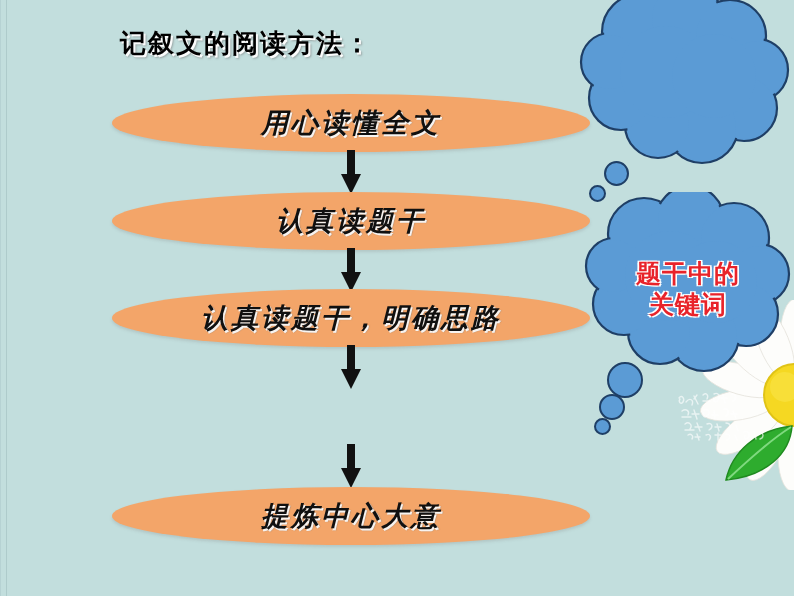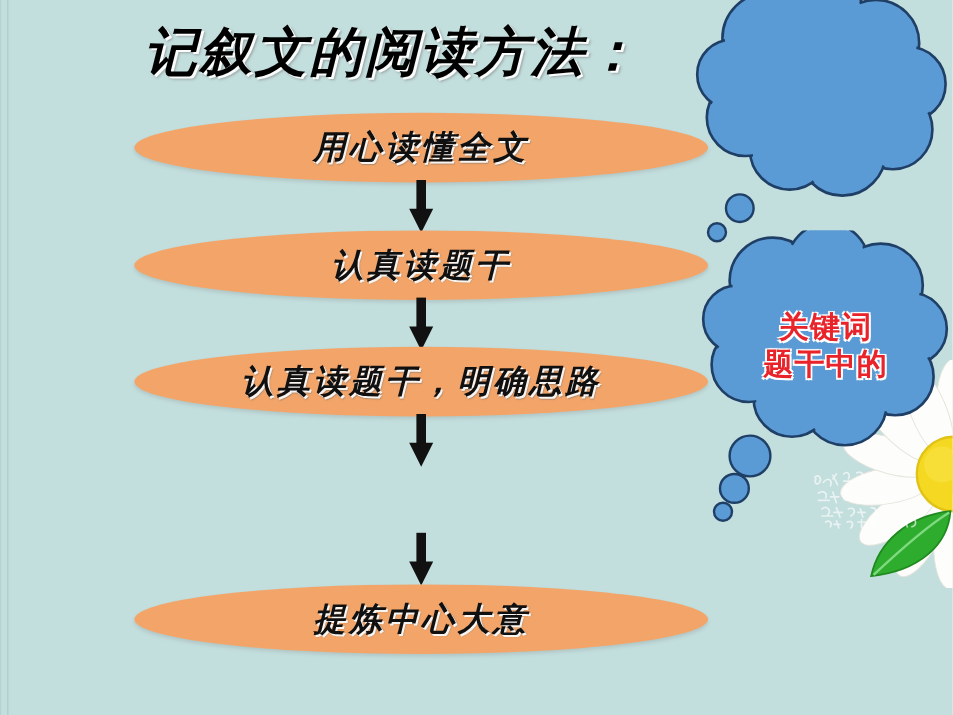--- a/index.html
+++ b/index.html
@@ -40,23 +40,22 @@
   }
 
   
   #title {
     position: absolute;
     left: 120px;
     top: 16px;
     width: 420px;
     height: 56px;
     font-family: "Liberation Serif", "DejaVu Serif", serif;
-    font-size: 44px;
+    font-size: 26px;
     font-weight: 700;
-    font-style: italic;
     color: #000000;
     letter-spacing: 2px;
     white-space: nowrap;
     text-shadow: 2px 2px 0 rgba(255,255,255,0.95), 3px 3px 2px rgba(120,120,120,0.55);
     line-height: 56px;
   }
 
   
   .ellipse {
     position: absolute;
@@ -321,22 +320,22 @@
         <circle cx="164" cy="122" r="30"></circle>
         <circle cx="122" cy="144" r="33"></circle>
         <circle cx="78" cy="140" r="30"></circle>
         <circle cx="42" cy="112" r="29"></circle>
         <circle cx="32" cy="74" r="26"></circle>
         <circle cx="88" cy="84" r="45"></circle>
         <circle cx="134" cy="90" r="41"></circle>
       </g>
     </svg>
     <div class="bubble-text" id="bubble-2-text">
+      <span>题干中的</span>
       <span>关键词</span>
-      <span>题干中的</span>
     </div>
   </div>
 
   <div class="tail-circle" style="left:607px; top:362px; width:36px; height:36px;"></div>
   <div class="tail-circle" style="left:599px; top:394px; width:26px; height:26px;"></div>
   <div class="tail-circle" style="left:594px; top:418px; width:17px; height:17px;"></div>
 
   <div id="title">记叙文的阅读方法：</div>
 
   <div class="ellipse" id="ellipse-1">

